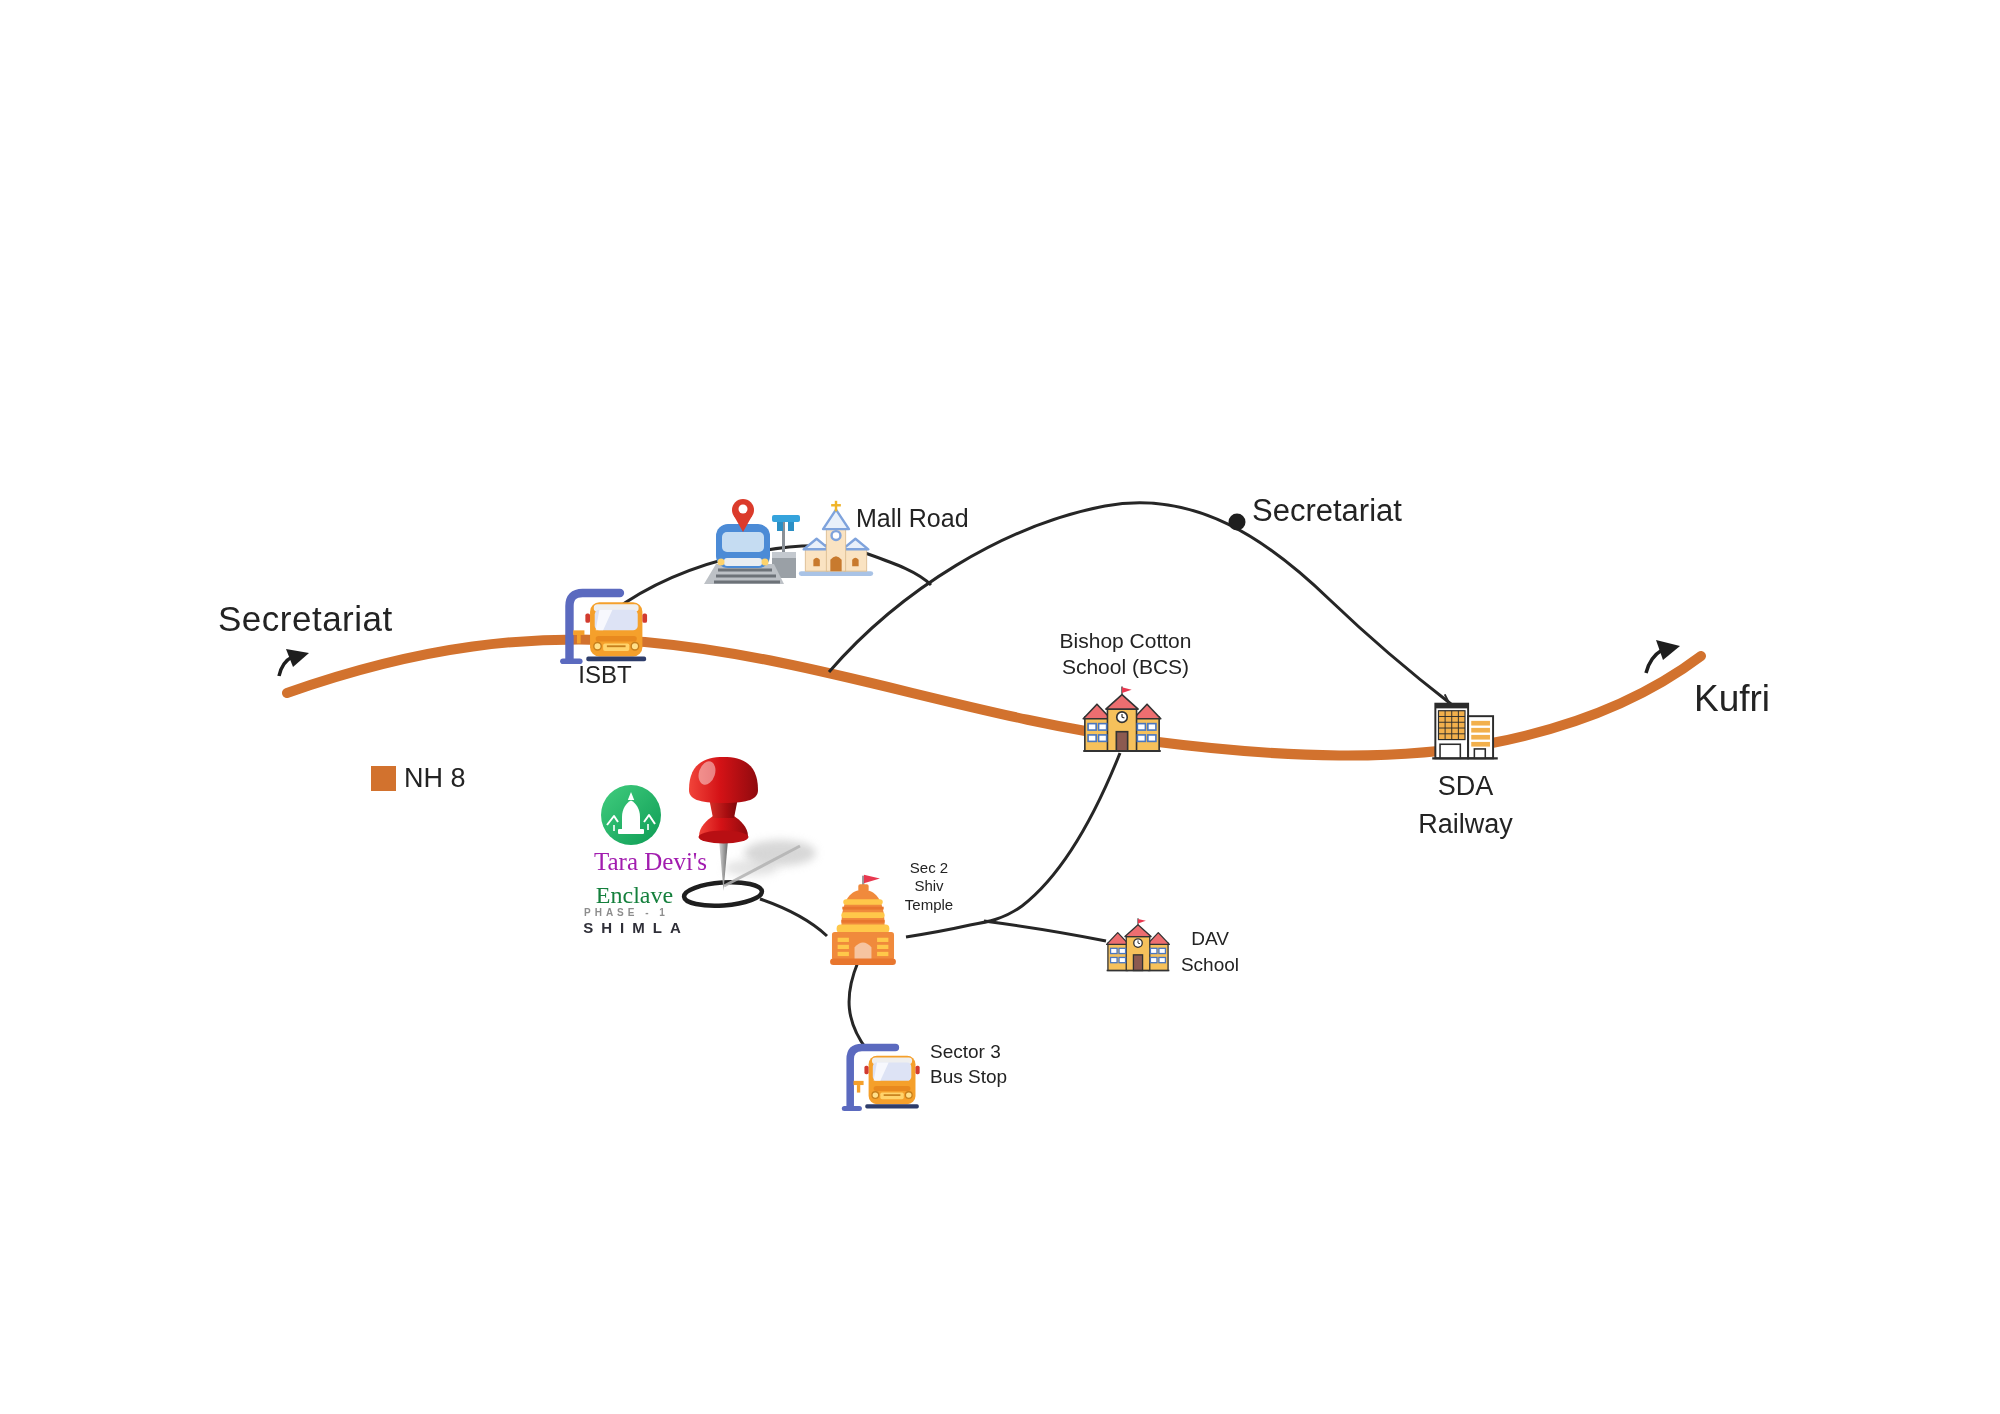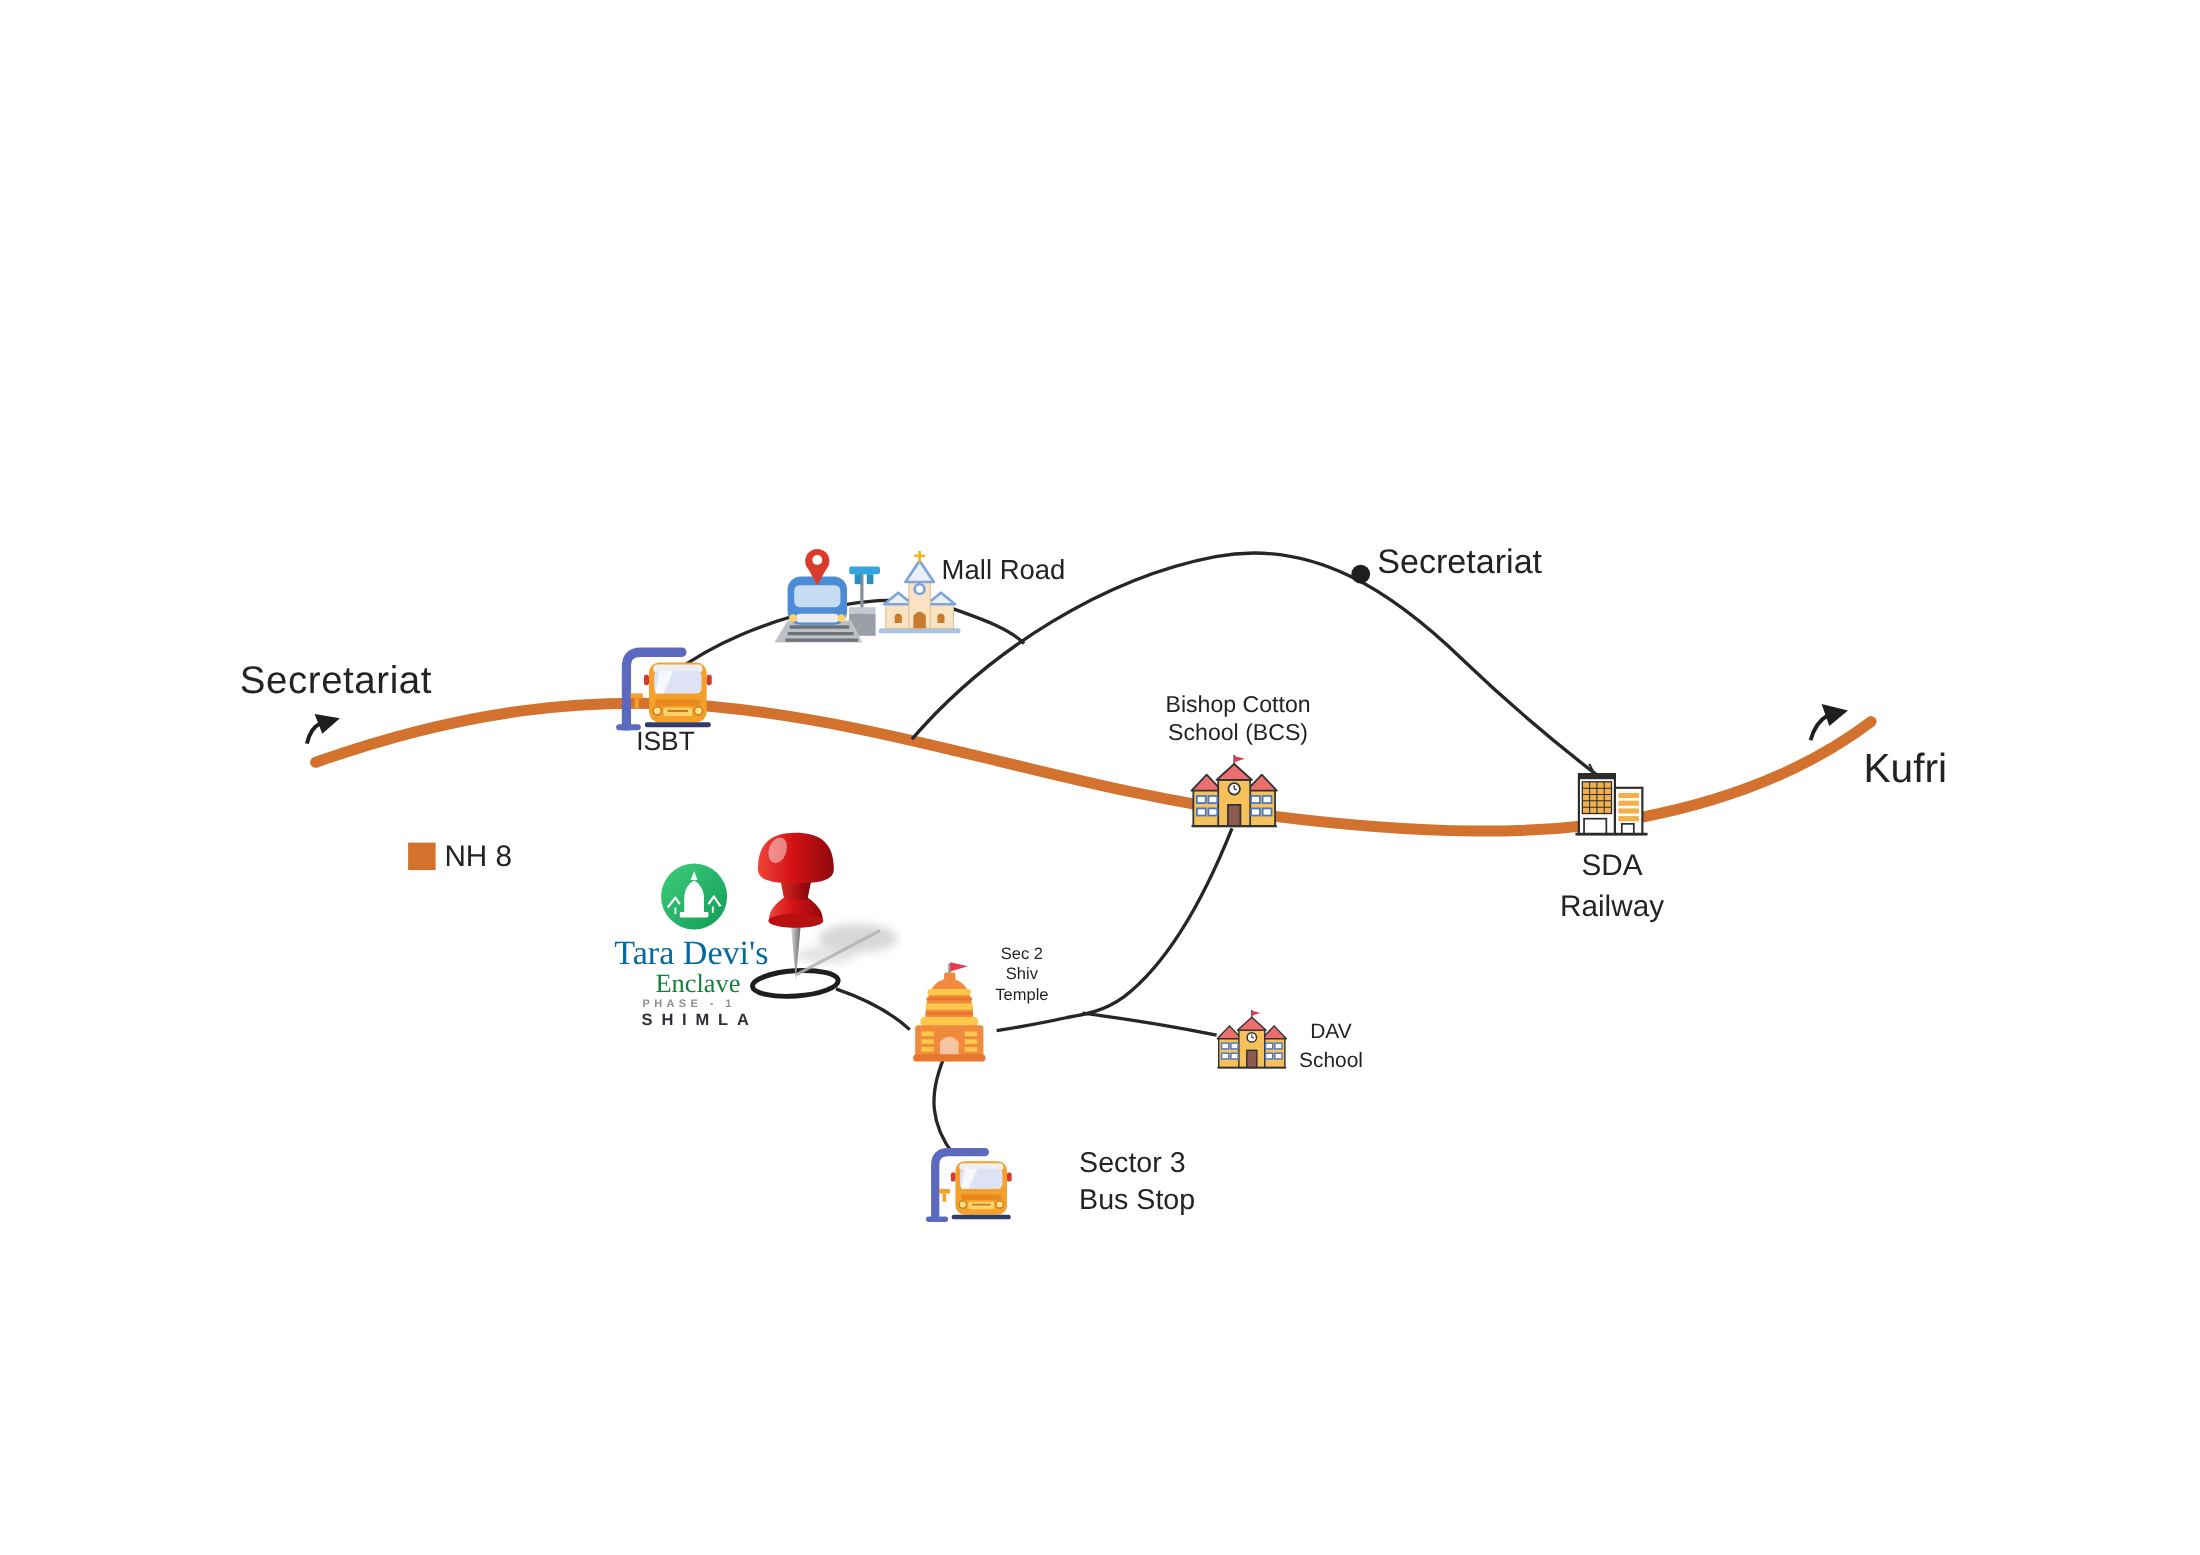--- a/index.html
+++ b/index.html
@@ -7,22 +7,22 @@
   #stage{position:relative;width:2000px;height:1414px;background:#ffffff;overflow:hidden;}
   #routes{position:absolute;left:0;top:0;}
   .lbl{position:absolute;color:#232323;white-space:pre-line;line-height:1.22;}
   .c{text-align:center;}
   .icon{position:absolute;}
   .lbl-xl{font-size:35px;letter-spacing:.5px;}
   .lbl-lg{font-size:31px;}
   .lbl-md{font-size:25px;}
   .lbl-sm{font-size:21px;}
   .lbl-xs{font-size:15px;}
-  .logo-name{position:absolute;left:546px;top:848px;width:165px;text-align:center;
-    font-family:"Liberation Serif", serif;font-size:31px;color:#0369a1;}
+  .logo-name{position:absolute;left:568px;top:848px;width:165px;text-align:center;
+    font-family:"Liberation Serif", serif;font-size:25px;color:#a21caf;}
   .logo-enclave{position:absolute;left:552px;top:882px;width:165px;text-align:center;
     font-family:"Liberation Serif", serif;font-size:24px;color:#15803d;}
   .logo-phase{position:absolute;left:584px;top:907px;width:170px;text-align:left;
     font-size:10px;letter-spacing:4px;color:#8d8d8d;font-weight:bold;}
   .logo-shimla{position:absolute;left:550px;top:919px;width:172px;text-align:center;
     font-size:15px;letter-spacing:8px;font-weight:bold;color:#2f2f38;}
   .legend-square{position:absolute;left:371px;top:766px;width:25px;height:25px;background:#D2722E;}
 </style>
 </head>
 <body>
@@ -67,21 +67,21 @@
   <div class="lbl lbl-md c" style="left:570px;top:660px;width:70px;font-size:24px;">ISBT</div>
   <div class="lbl lbl-sm c" style="left:1038px;top:628px;width:175px;">Bishop Cotton
 School (BCS)</div>
   <div class="lbl c" style="left:1398px;top:768px;width:135px;font-size:27px;line-height:1.4;">SDA
 Railway</div>
   <div class="lbl lbl-xs c" style="left:893px;top:859px;width:72px;">Sec 2
 Shiv
 Temple</div>
   <div class="lbl c" style="left:1166px;top:926px;width:88px;font-size:19px;line-height:1.35;">DAV
 School</div>
-  <div class="lbl" style="left:981px;top:1040px;font-size:26px;line-height:1.3;">Sector 3
+  <div class="lbl" style="left:930px;top:1040px;font-size:19px;line-height:1.3;">Sector 3
 Bus Stop</div>
 
   <div class="legend-square"></div>
   <div class="lbl" style="left:404px;top:762px;font-size:27px;">NH 8</div>
 
   <div class="icon" style="left:599px;top:783px;">
     <svg width="64" height="64" viewBox="0 0 64 64">
       <defs>
         <linearGradient id="g1" x1="0" y1="0" x2="1" y2="1">
           <stop offset="0" stop-color="#41CD7E"></stop>

